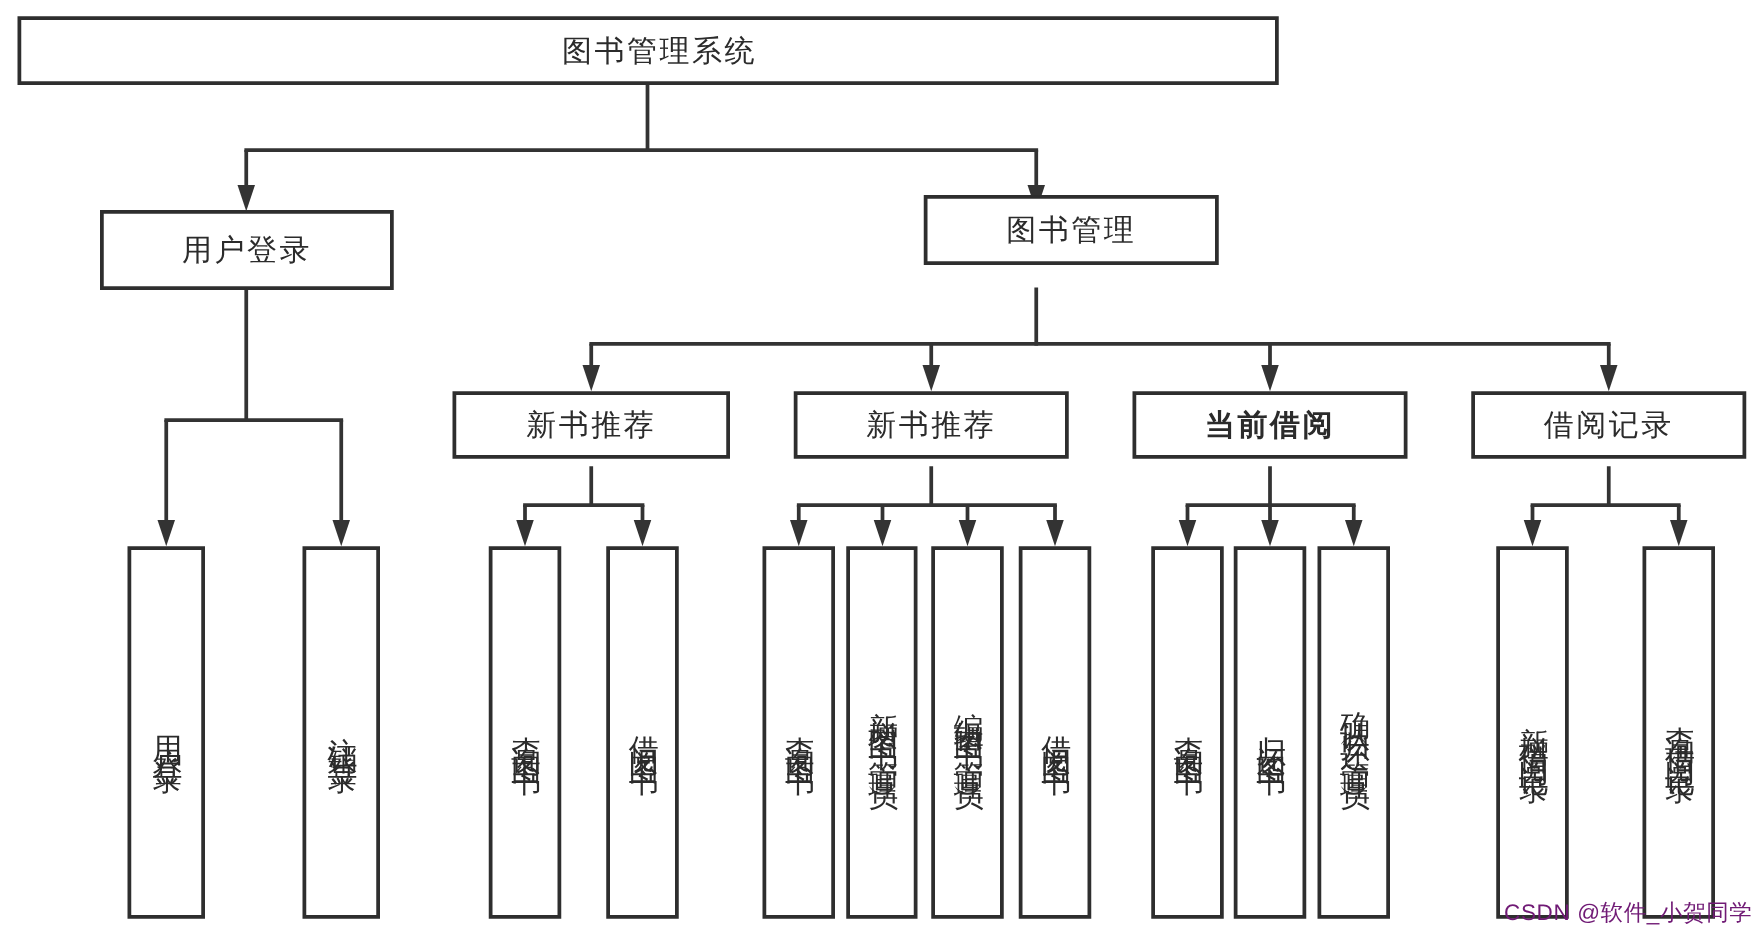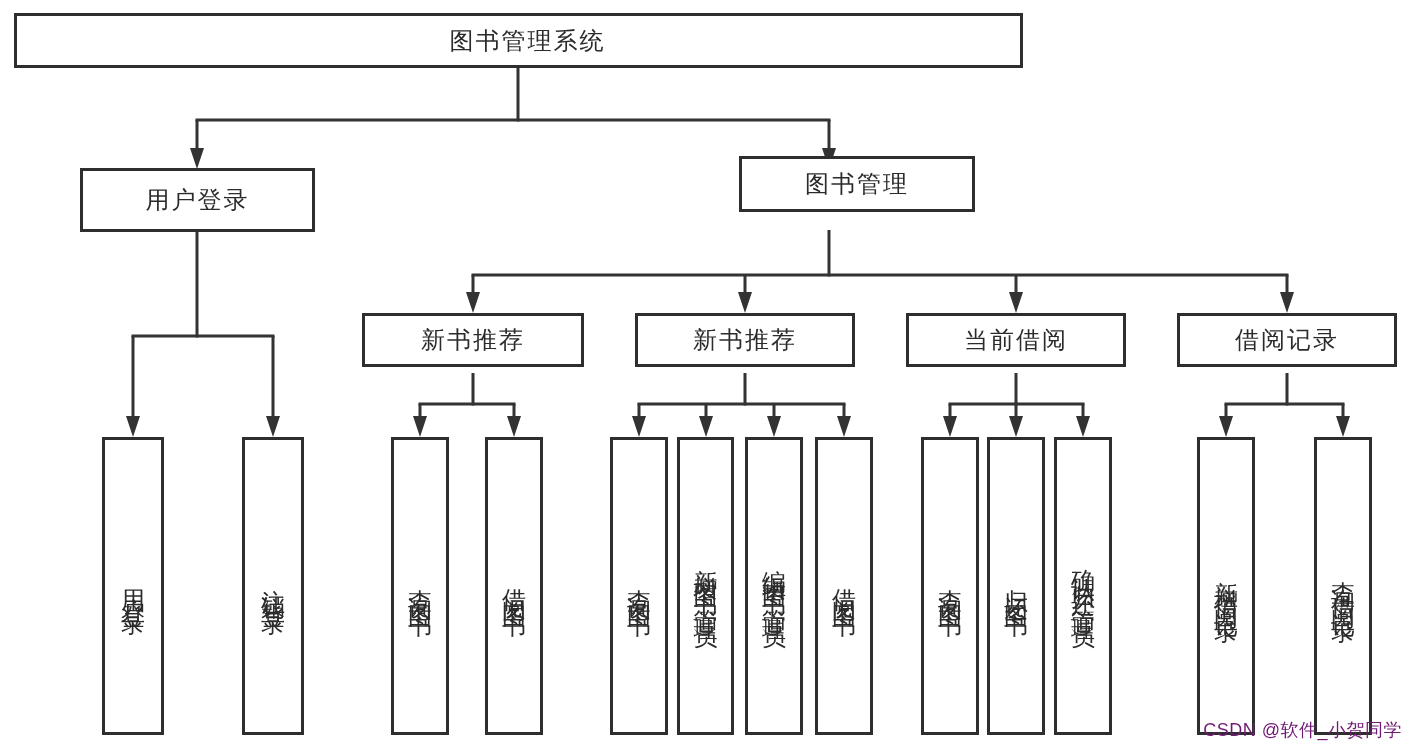--- a/index.html
+++ b/index.html
@@ -19,21 +19,21 @@
     writing-mode:vertical-rl; text-orientation:mixed;
     font-size:24px; letter-spacing:8px; line-height:1;
   }
   
   .root  { left:14px;  top:13px;  width:1009px; height:55px;padding-left:18px; }
   .l2a   { left:80px;  top:168px; width:235px;  height:64px; }
   .l2b   { left:711px; top:156px; width:236px;  height:56px;margin-left:28px; }
   .l3    { top:313px; height:54px; }
   .l3a { left:362px;  width:222px; }
   .l3b { left:635px;  width:220px; }
-  .l3c { left:906px;  width:220px; }
+  .l3c { left:906px;  width:220px;font-weight:bold; }
   .l3d { left:1177px; width:220px; }
   .leaf  { top:437px; height:298px; }
   .f01 { left:102px;  width:62px; }
   .f02 { left:242px;  width:62px; }
   .f03 { left:391px;  width:58px; }
   .f04 { left:485px;  width:58px; }
   .f05 { left:610px;  width:58px; }
   .f06 { left:677px;  width:57px; }
   .f07 { left:745px;  width:58px; }
   .f08 { left:815px;  width:58px; }

